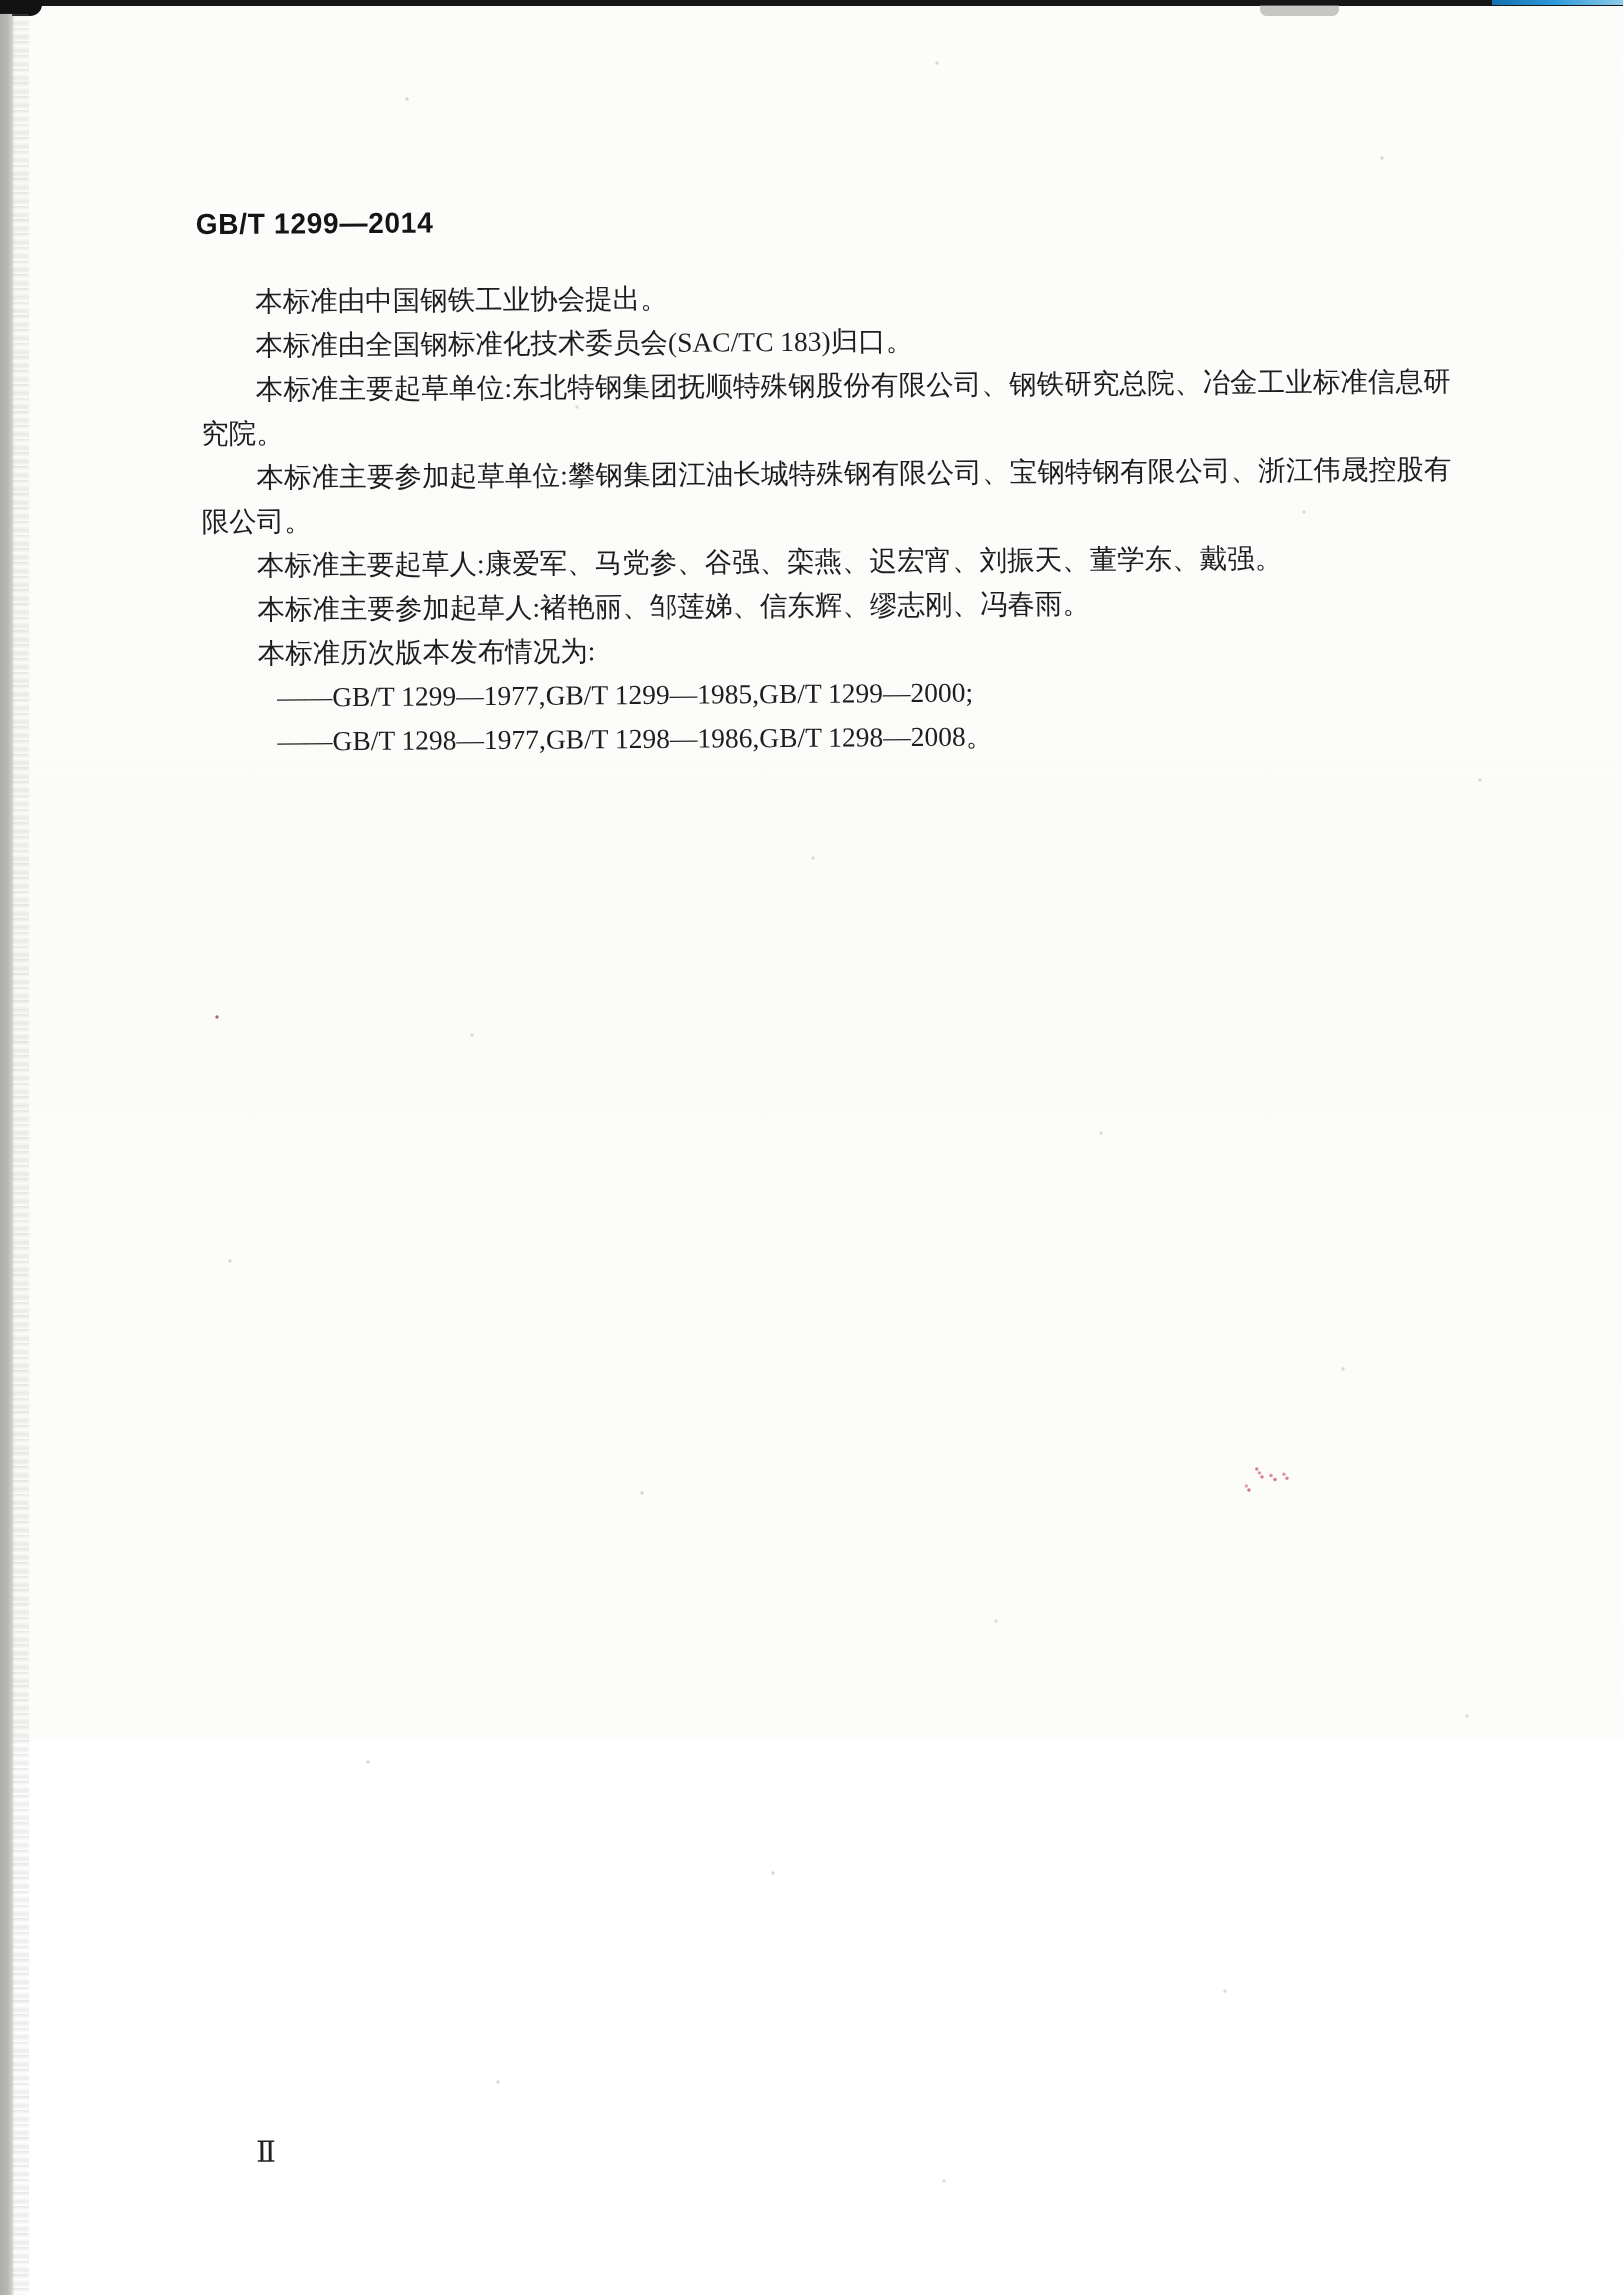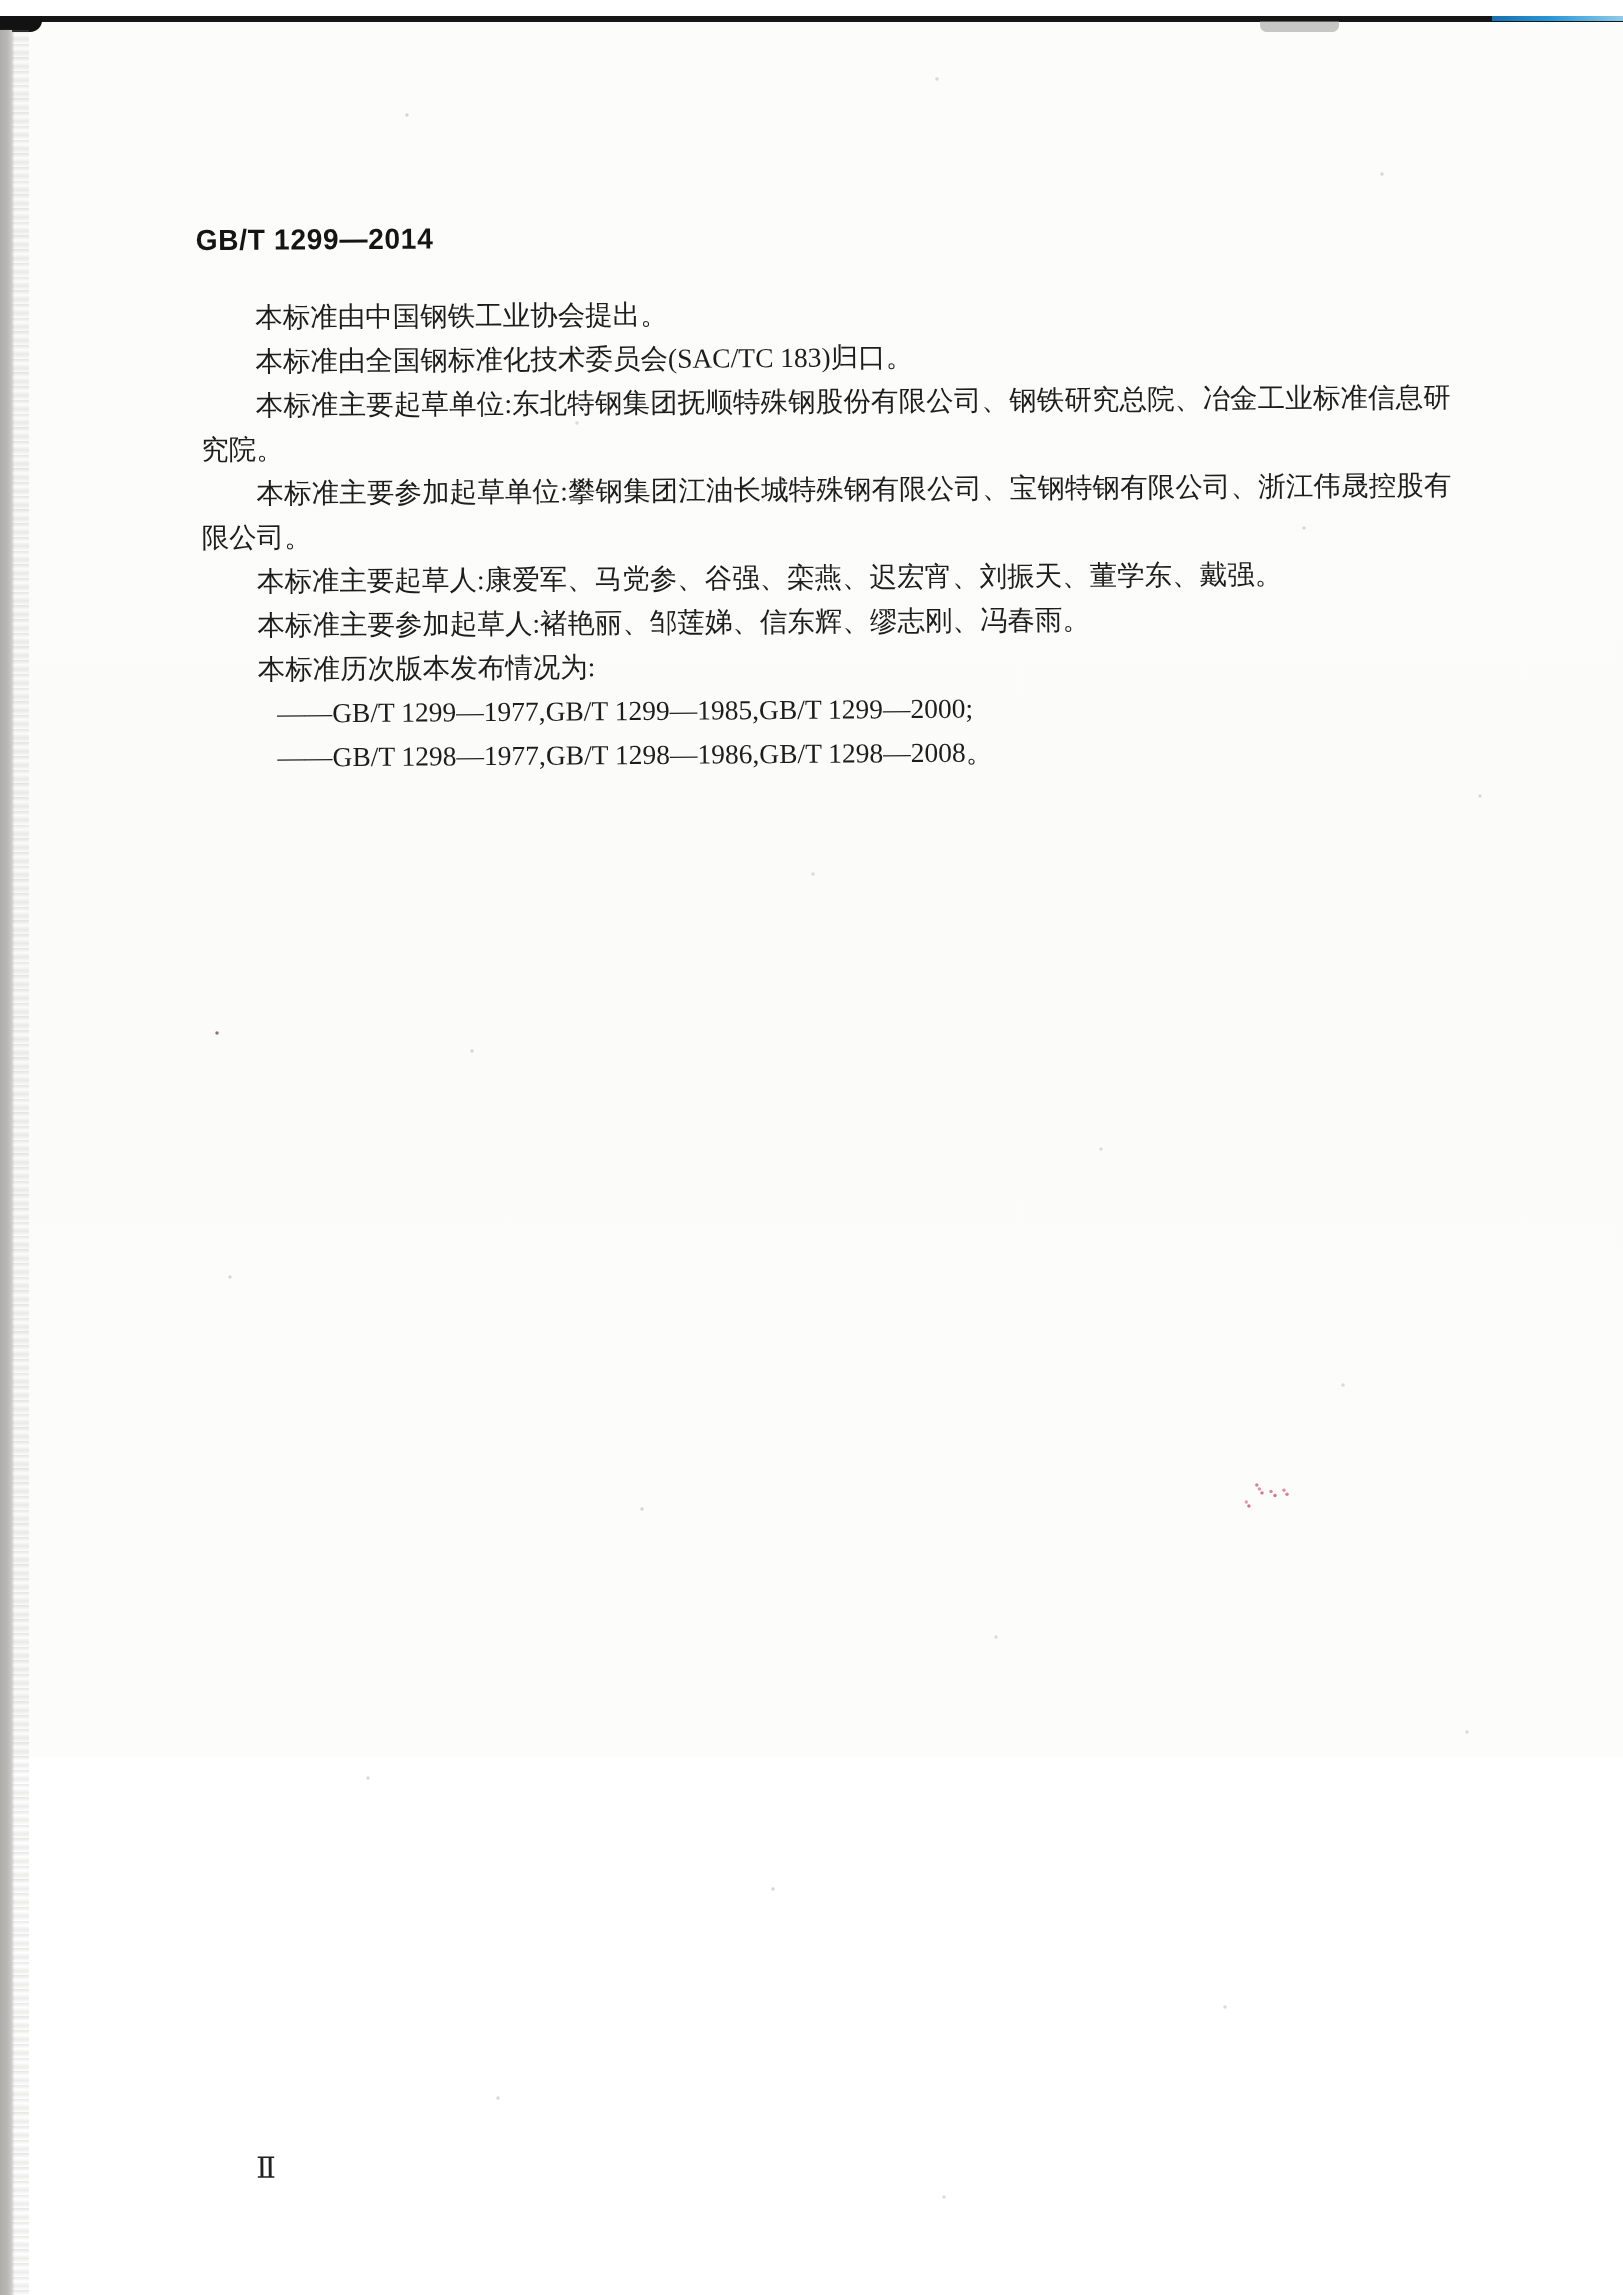--- a/index.html
+++ b/index.html
@@ -10,21 +10,20 @@
     background: #ffffff;
     overflow: hidden;
   }
   .scan-root {
     position: relative;
     width: 1623px;
     height: 1741px;
     background: linear-gradient(180deg, #fcfcfb 0%, #fbfbf9 55%, #fcfcfa 100%);
     font-family: "Liberation Serif", "DejaVu Serif", serif;
     color: #1c1c1c;
-    margin-top: 16px;
   }
   
   .top-edge {
     position: absolute;
     left: 0; top: 0;
     width: 1623px; height: 5.9px;
     background: #161616;
   }
   .top-edge-left-wedge {
     position: absolute;

